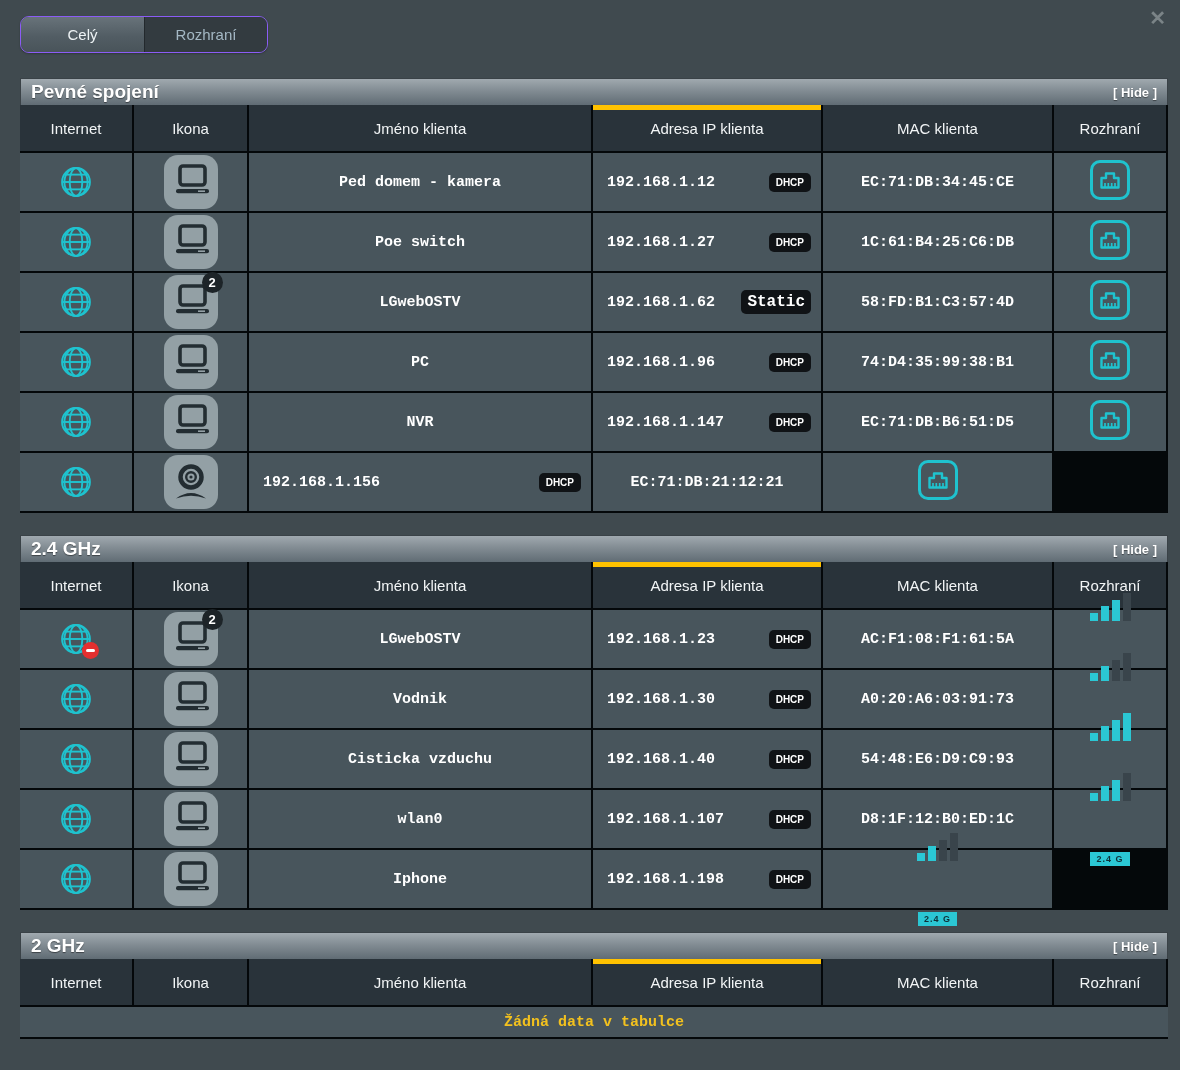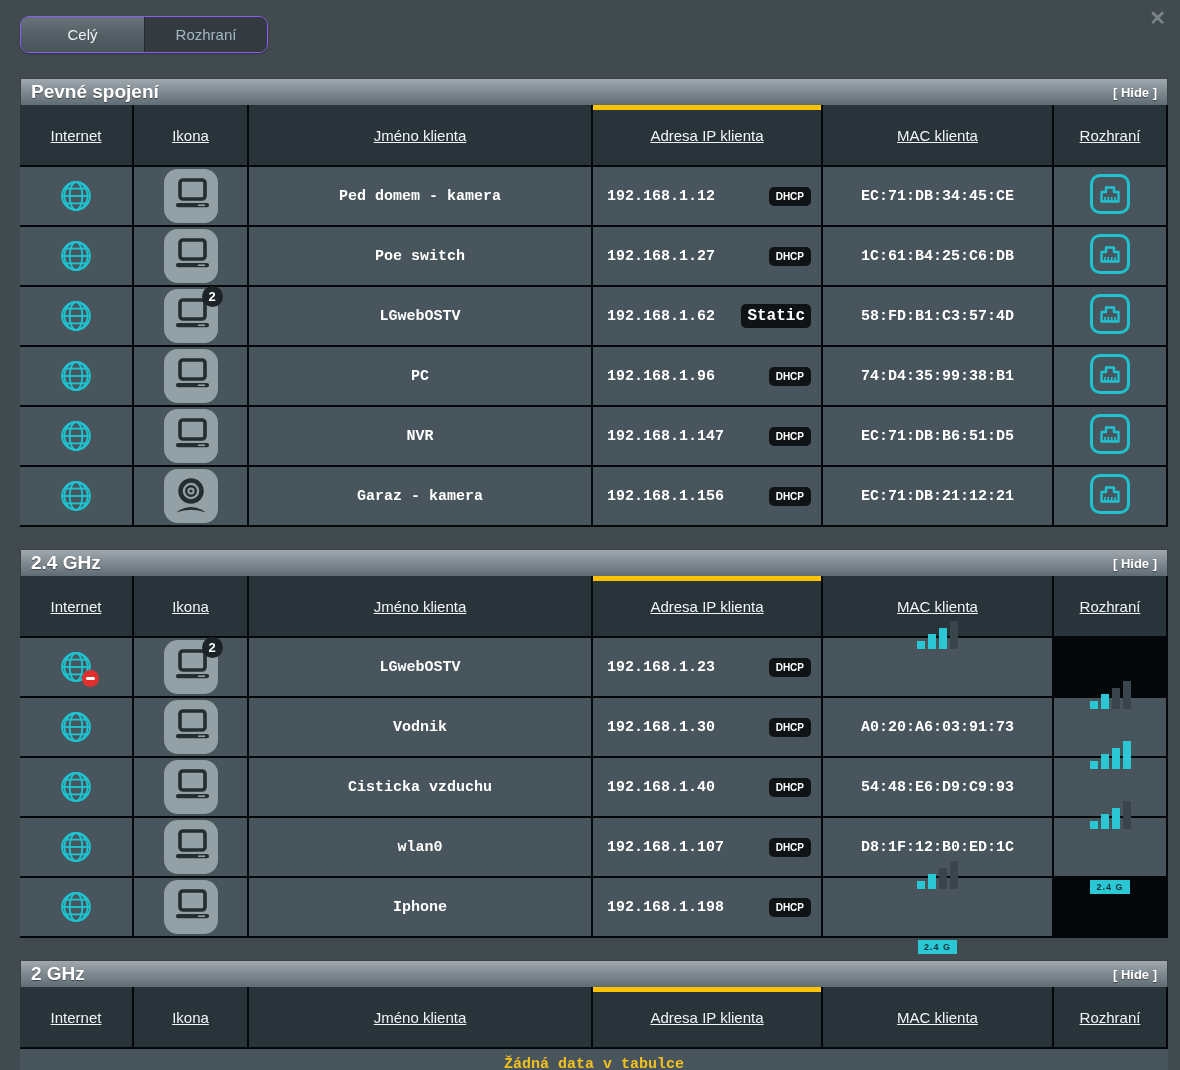--- a/index.html
+++ b/index.html
@@ -42,23 +42,23 @@
     padding:0 10px;border:1px solid #3a4247;border-bottom:none;
     background:linear-gradient(180deg,#a0a9af 0%,#828c93 45%,#606c74 100%);
   }
   .sec-title{color:#fff;font-size:19px;font-weight:bold;text-shadow:0 1px 1px rgba(0,0,0,.45);}
   .hide-link{color:#fff;font-size:13px;font-weight:bold;cursor:pointer;text-shadow:0 1px 1px rgba(0,0,0,.45);margin-left:44px;}
   .sec-table{background:var(--line);display:flex;flex-direction:column;gap:2px;padding-bottom:2px;}
   .thead,.trow{
     display:grid;grid-template-columns:112px 113px 342px 228px 229px 112px;gap:2px;
   }
   .th{
-    position:relative;background:var(--headbg);height:60px;
+    position:relative;background:var(--headbg);height:46px;
     display:flex;align-items:center;justify-content:center;
-    color:#f2f5f6;font-size:15px;cursor:pointer;text-decoration:underline;
+    color:#f2f5f6;font-size:15px;cursor:pointer;
   }
   .th.sorted::before{content:"";position:absolute;top:0;left:0;right:0;height:5px;background:var(--yellow);}
   .td{
     background:var(--cellbg);height:58px;
     display:flex;align-items:center;justify-content:center;position:relative;
   }
   .trow.empty-row{grid-template-columns:1fr;}
   .trow.empty-row .td{height:30px;}
   .mono{font-family:"Liberation Mono","DejaVu Sans Mono",monospace;font-weight:700;font-size:15px;color:#ffffff;}
   .empty-msg{font-family:"Liberation Mono","DejaVu Sans Mono",monospace;font-weight:700;font-size:15px;color:#f2c11e;}
@@ -359,23 +359,20 @@
             <div class="td">
               <span class="tile-wrap"><span class="tile">
                   <svg width="54" height="54" viewBox="0 0 54 54">
                     <circle cx="27" cy="22" r="10.5" fill="none" stroke="#232d32" stroke-width="4.5"></circle>
                     <circle cx="27" cy="22" r="4.8" fill="none" stroke="#232d32" stroke-width="2.4"></circle>
                     <circle cx="27" cy="22" r="1.6" fill="#232d32"></circle>
                     <path d="M12,43.5 Q27,32.5 42,43.5 Q27,38 12,43.5 Z" fill="#232d32"></path>
                   </svg>
                 </span></span>
             </div>
-            <div class="td">
-              <span class="mono">Garaz - kamera</span>
-            </div>
             <div class="td ip-cell">
               <span class="mono">192.168.1.156</span>
               <span class="ipbadge dhcp">DHCP</span>
             </div>
             <div class="td">
               <span class="mono">EC:71:DB:21:12:21</span>
             </div>
             <div class="td">
               <span><svg width="42" height="42" viewBox="0 0 42 42" fill="none" stroke="#1fc3cf">
                   <rect x="2.5" y="2.5" width="37" height="37" rx="8.5" stroke-width="3"></rect>
@@ -431,20 +428,23 @@
                 </span><span class="count">2</span></span>
             </div>
             <div class="td">
               <span class="mono">LGwebOSTV</span>
             </div>
             <div class="td ip-cell">
               <span class="mono">192.168.1.23</span>
               <span class="ipbadge dhcp">DHCP</span>
             </div>
             <div class="td">
+              <span class="mono">AC:F1:08:F1:61:5A</span>
+            </div>
+            <div class="td">
               <span class="sig">
                 <span class="bars">
                   <span class="bar on" style="height: 8px;"></span>
                   <span class="bar on" style="height: 15px;"></span>
                   <span class="bar on" style="height: 21px;"></span>
                   <span class="bar" style="height: 28px;"></span>
                 </span>
                 <span class="sigbadge">2.4 G</span>
               </span>
             </div>

